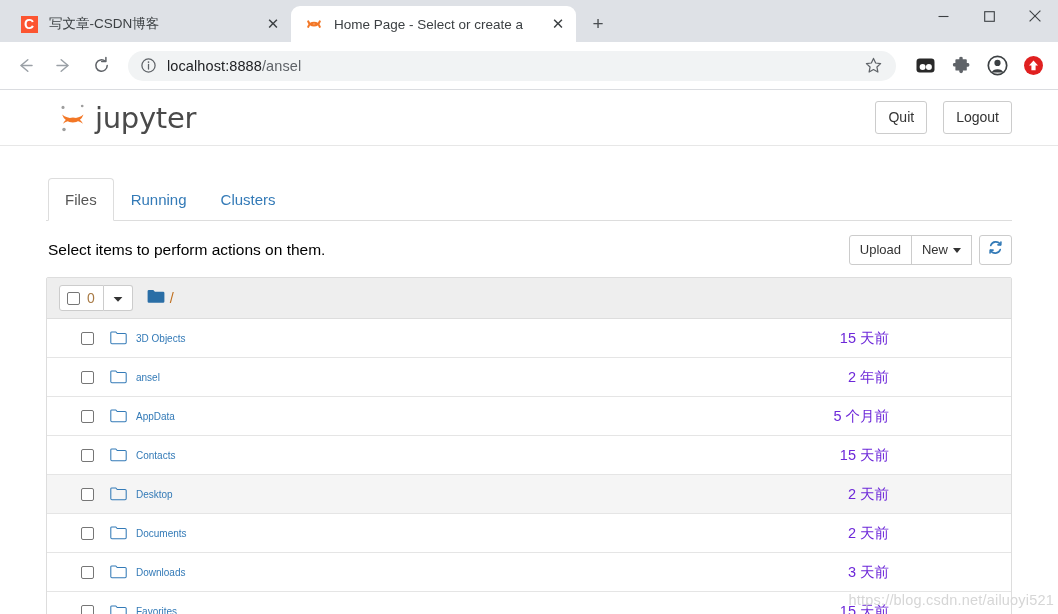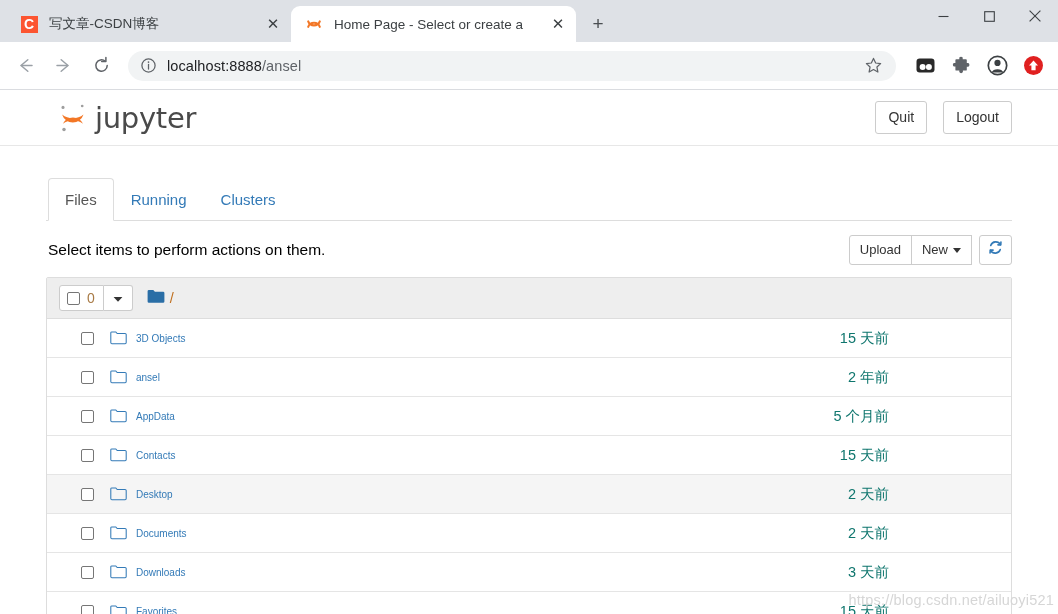--- a/index.html
+++ b/index.html
@@ -331,21 +331,21 @@
   .row-cb { margin-left: 22px; margin-right: 16px; flex: 0 0 13px; }
   .folder-ico { flex: 0 0 16px; margin-right: 9px; display: flex; align-items: center; }
   .file-name {
     flex: 1 1 auto;
     font-size: 10px;
     color: #337ab7;
     cursor: pointer;
   }
   .file-time {
     font-size: 14.5px;
-    color: #0f766e;
+    color: #6d28d9;
     text-align: center;
     flex: 0 0 auto;
     padding-right: 14px;
   }
   .file-size {
     flex: 0 0 96px;
     text-align: right;
     font-size: 14.5px;
     color: #000000;
   }

